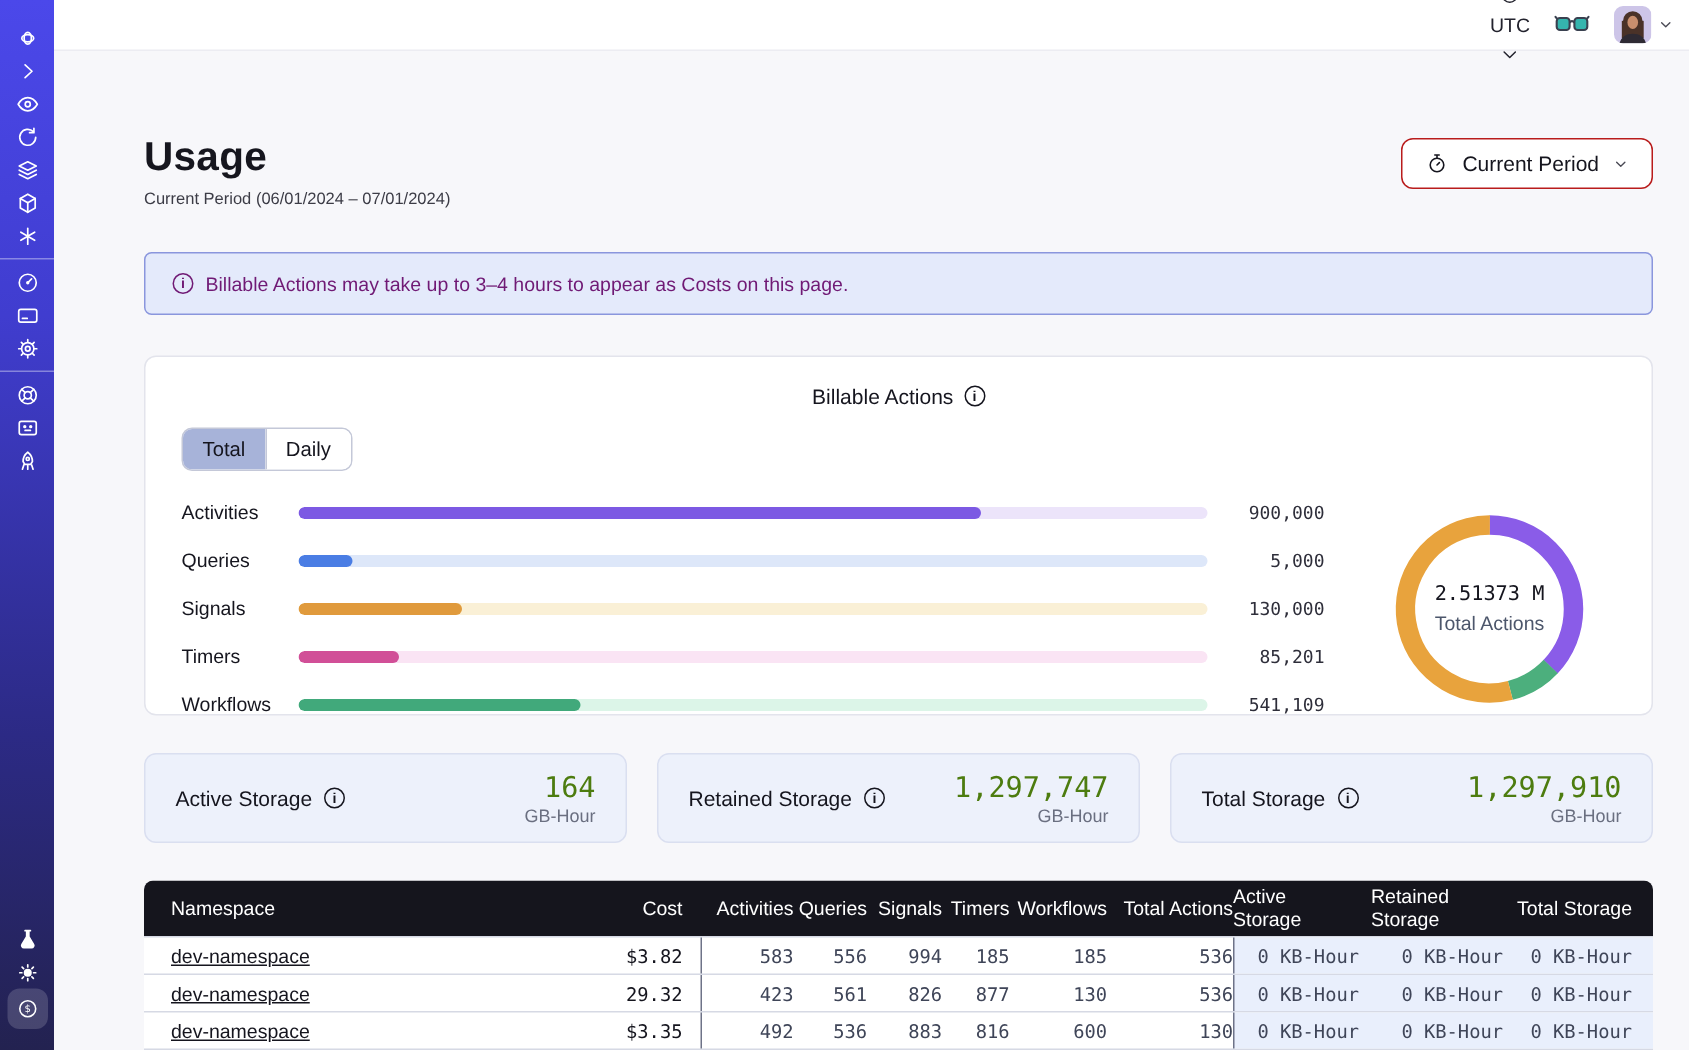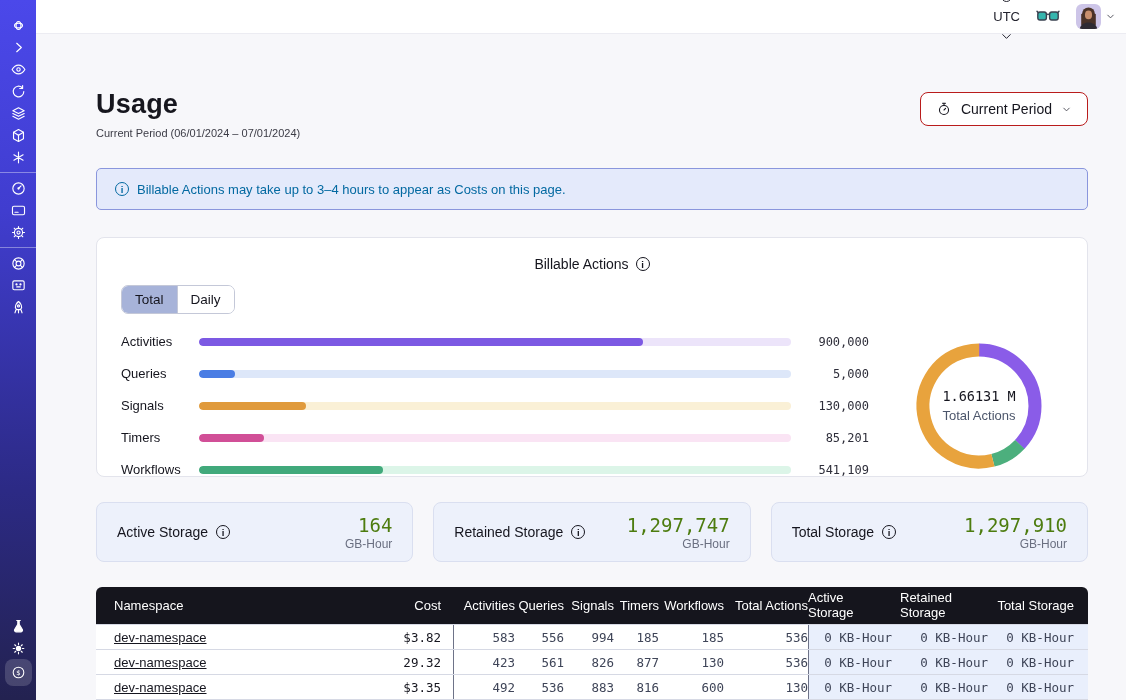--- a/index.html
+++ b/index.html
@@ -25,31 +25,31 @@
     padding-right:10px; gap:16px; z-index:4; }
   .tz { display:flex; align-items:center; gap:5px; font-size:13px; color:#23232e; cursor:pointer;flex-direction:column; }
   .tz svg { width:15px; height:15px; stroke:#23232e; stroke-width:1.6; fill:none; stroke-linecap:round; }
   .chev { width:11px; height:11px; stroke:#4a4a55; stroke-width:2; fill:none; stroke-linecap:round; stroke-linejoin:round; }
   .glasses { cursor:pointer; }
   .avatar-wrap { display:flex; align-items:center; gap:4px; cursor:pointer; }
   .avatar { width:25px; height:25px; border-radius:6px; overflow:hidden; }
 
   
   .content { position:absolute; left:36px; top:34px; right:0; bottom:0; background:#f7f7fa;
-    padding:0 38px 0 60px; overflow:hidden; }
+    padding:0 24px 0 60px; overflow:hidden; }
 
   .page-head { margin-top:55px; display:flex; justify-content:space-between; align-items:flex-start; }
   .page-title { font-size:27px; font-weight:600; letter-spacing:.2px; }
   .page-sub { font-size:11px; color:#3c3c46; margin-top:7px; }
   .period-btn { display:flex; align-items:center; gap:9px; background:#fff; border:1px solid #b91c1c;
     border-radius:8px; padding:8px 15px; font-size:14px; color:#15151e; cursor:pointer; margin-top:3px; }
   .period-btn svg.sw { width:16px; height:16px; stroke:#15151e; stroke-width:1.6; fill:none; stroke-linecap:round; }
 
   .banner { margin-top:29px; background:#e4eafb; border:1px solid #8a96dd; border-radius:5px;
-    height:42px; display:flex; align-items:center; padding:0 18px; gap:8px; font-size:13px; color:#0369a1; }
+    height:42px; display:flex; align-items:center; padding:0 18px; gap:8px; font-size:13px; color:#701a75; }
 
   .info-ic { width:14px; height:14px; border:1.2px solid currentColor; border-radius:50%;
     display:inline-flex; align-items:center; justify-content:center; font-size:9.5px; font-weight:600;
     flex:0 0 auto; cursor:pointer; }
   .info-ic::after { content:"i"; }
 
   
   .card { margin-top:27px; background:#fff; border:1px solid #e3e4ec; border-radius:8px;
     padding:18px 24px 20px 24px; height:240px; }
   .card-title { display:flex; align-items:center; gap:7px; font-size:14px; font-weight:500; color:#15151e;justify-content:center; }
@@ -317,21 +317,21 @@
           <span class="bar-val">541,109</span>
         </div>
       </div>
       <div class="donut-box">
         <svg id="donut" width="140" height="140" viewBox="0 0 140 140">
             <circle cx="70" cy="70" r="56" fill="none" stroke="#8a5ce8" stroke-width="13" stroke-dasharray="130.18759956476103 351.85837720205683" transform="rotate(-90 70 70)"></circle>
             <circle cx="70" cy="70" r="56" fill="none" stroke="#4caf7d" stroke-width="13" stroke-dasharray="31.667253948185113 351.85837720205683" transform="rotate(43.20000000000002 70 70)"></circle>
             <circle cx="70" cy="70" r="56" fill="none" stroke="#e8a33d" stroke-width="13" stroke-dasharray="190.0035236891107 351.85837720205683" transform="rotate(75.6 70 70)"></circle>
           </svg>
         <div class="donut-center">
-          <div class="donut-total">1.66131 M</div>
+          <div class="donut-total">2.51373 M</div>
           <div class="donut-sub">Total Actions</div>
         </div>
       </div>
     </div>
   </section>
 
   <div class="storage-row">
     <div class="scard">
       <div class="scard-label">
         <span>Active Storage</span>

